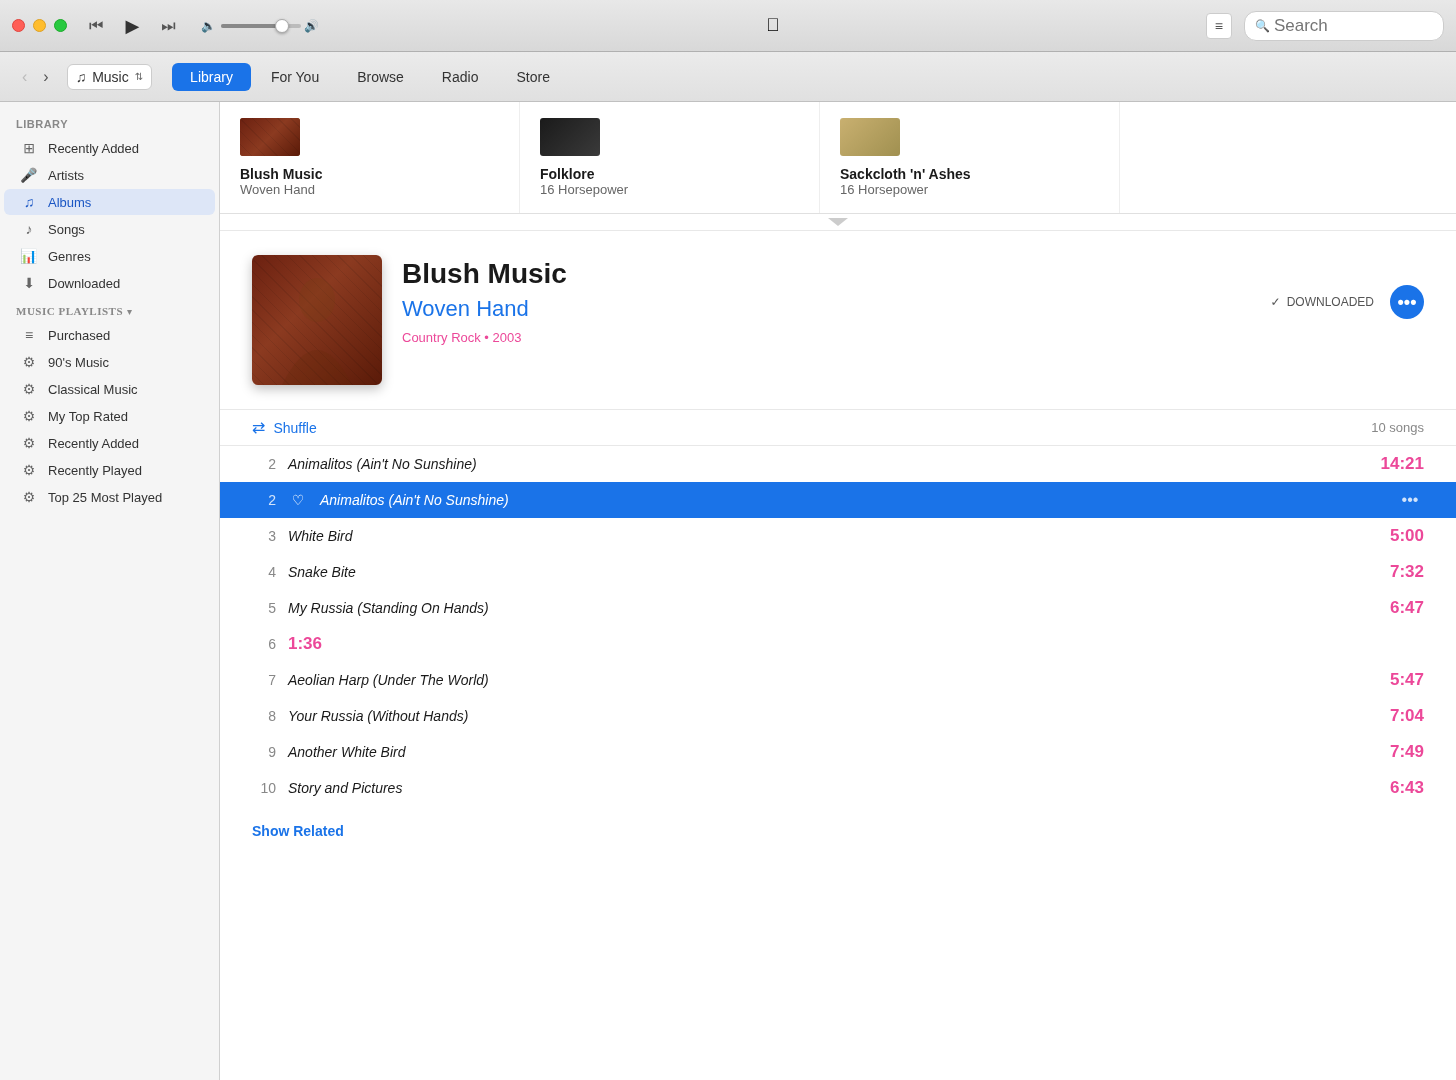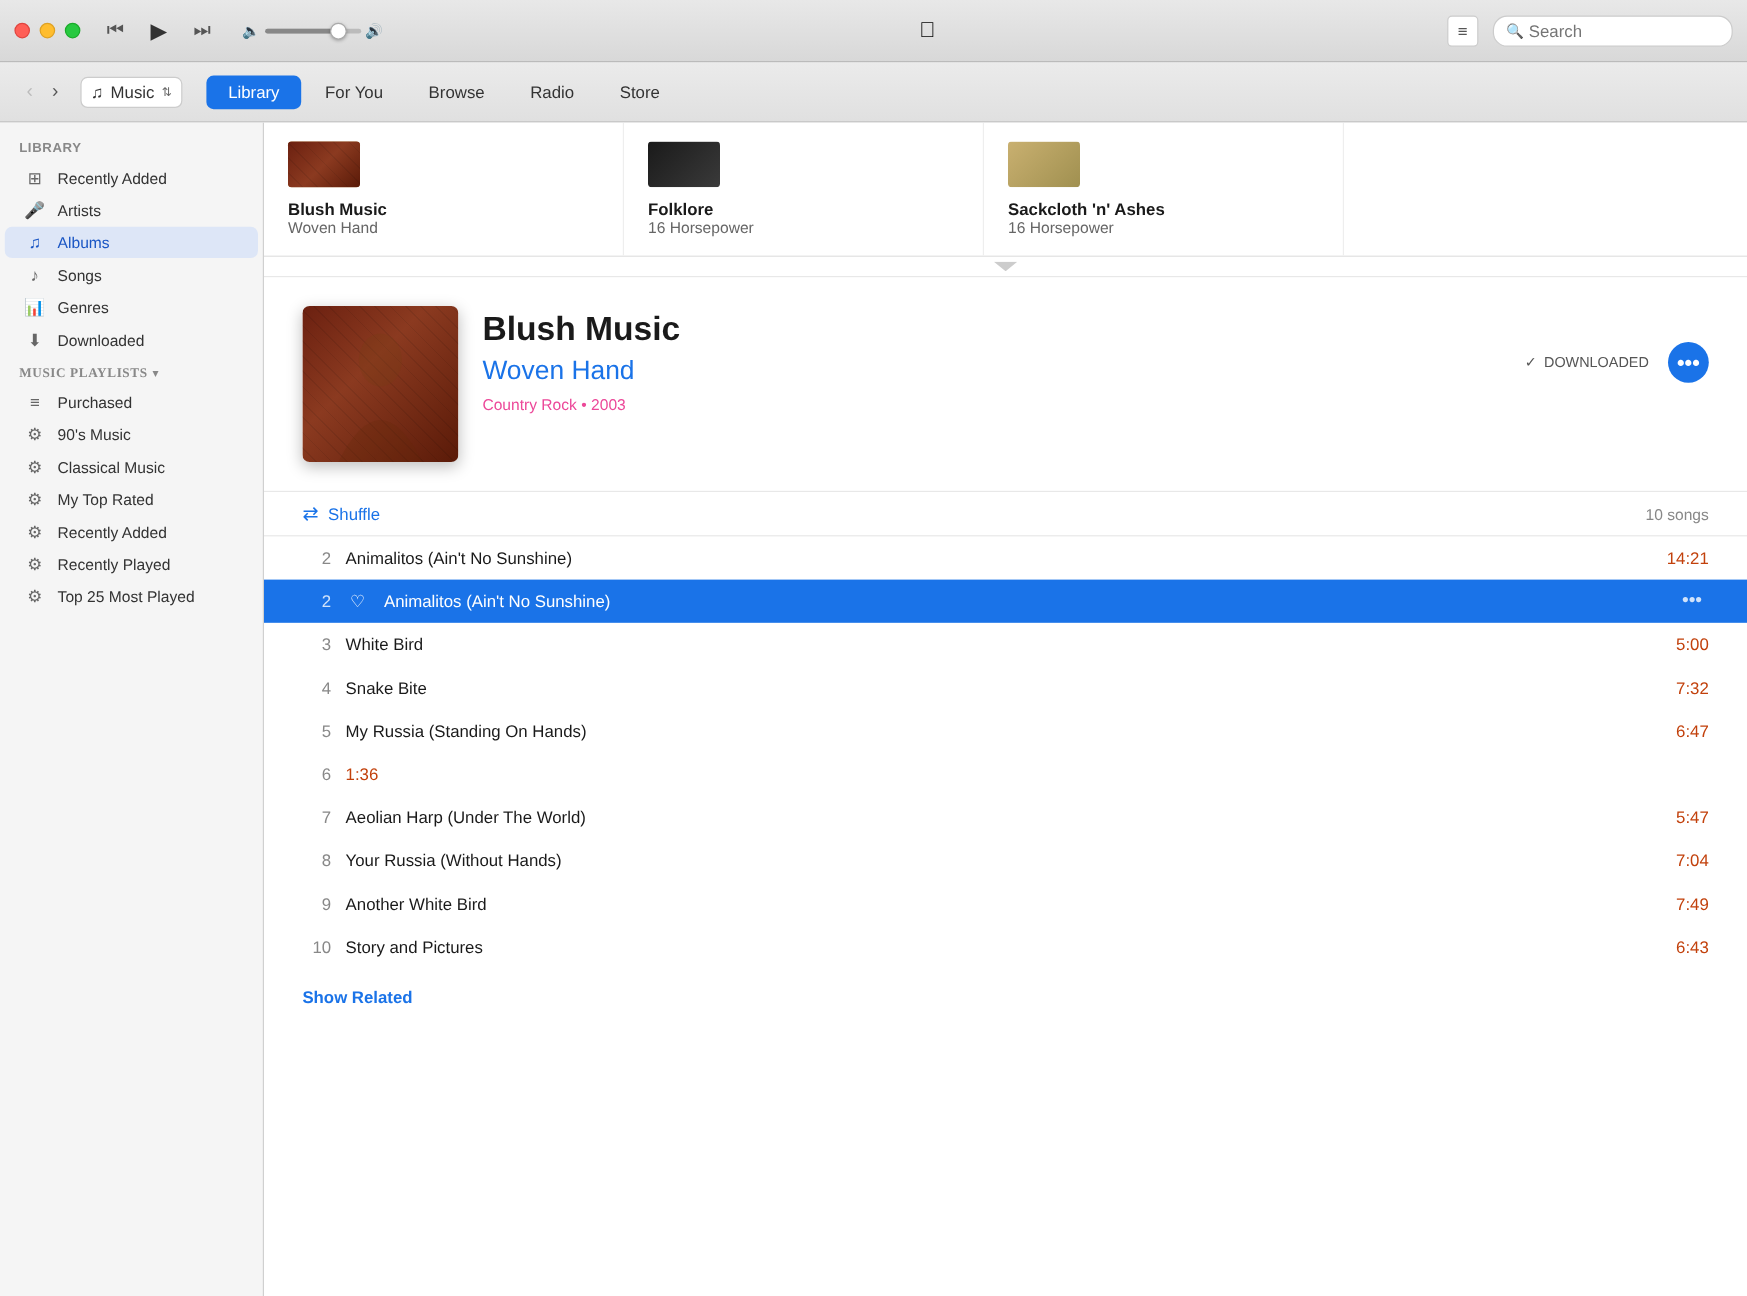--- a/index.html
+++ b/index.html
@@ -123,21 +123,21 @@
       padding: 4px 10px;
       display: flex;
       align-items: center;
       gap: 4px;
       width: 200px;
     }
     .search-icon { color: #999; font-size: 12px; }
     .search-input {
       border: none;
       outline: none;
-      font-size: 14px;
+      font-size: 17px;
       color: #333;
       width: 100%;
       background: transparent;
     }
 
     
     .navbar {
       background: linear-gradient(to bottom, #ebebeb, #e0e0e0);
       border-bottom: 1px solid #c0c0c0;
       height: 50px;
@@ -437,25 +437,27 @@
       width: 20px;
       text-align: center;
       flex-shrink: 0;
       color: white;
       font-size: 14px;
     }
     .track-title {
       flex: 1;
       font-size: 14px;
       color: #1a1a1a;
+      font-style: italic;
     }
     .track-duration {
-      font-size: 14px;
-      color: #c2410c;
+      font-size: 17px;
+      color: #ec4899;
       flex-shrink: 0;
+      font-weight: bold;
     }
     .track-more {
       width: 28px;
       text-align: center;
       color: rgba(255,255,255,0.8);
       font-size: 16px;
       flex-shrink: 0;
     }
 
     .show-related {

